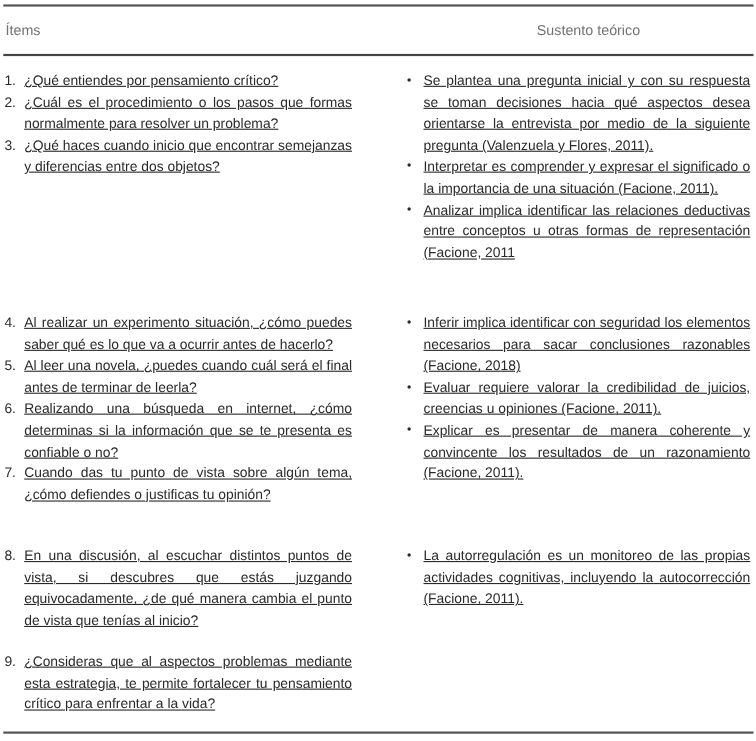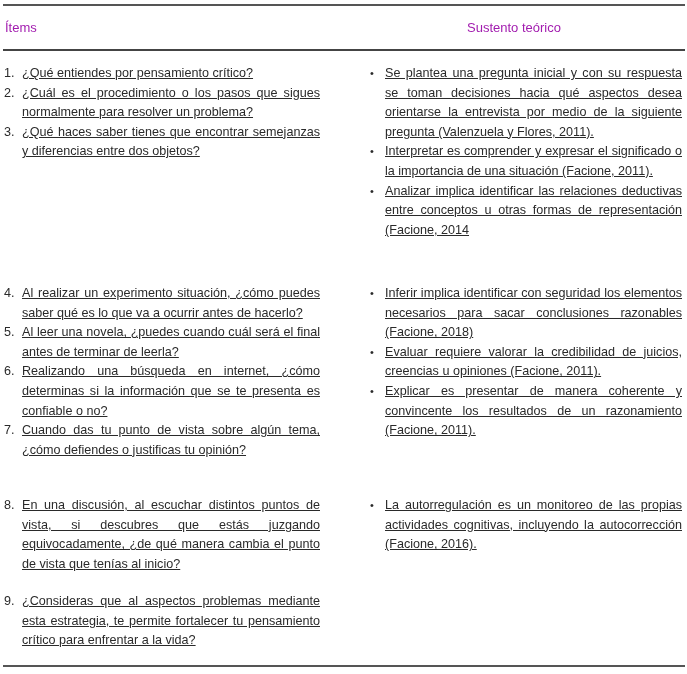--- a/index.html
+++ b/index.html
@@ -4,23 +4,23 @@
 <style>
   html, body { margin: 0; padding: 0; background: #ffffff; }
   body {
     width: 687px; height: 674px; position: relative; overflow: hidden;
     font-family: "Liberation Sans", sans-serif; color: #2a2a2a;
   }
   .rule { position: absolute; left: 3px; width: 682px; background: #555; }
   .rule-top { top: 4px; height: 2px; }
   .rule-head { top: 49px; height: 1.5px; background:#444; }
   .rule-bottom { top: 665px; height: 2px; }
-  .th { position: absolute; top: 20px; font-size: 13px; color: #a21caf; }
+  .th { position: absolute; top: 20px; font-size: 13px; color: #737373; }
   .th-left { left: 5px; }
-  .th-right { left: 467px; }
+  .th-right { left: 488px; }
   .col { position: absolute; font-size: 12.6px; line-height: 19.6px; text-align: justify; }
   .left { left: 4px; width: 316px; }
   .right { left: 366px; width: 316px; }
   .item { display: flex; }
   .num { width: 18px; flex: 0 0 18px; }
   .txt { flex: 1; text-align: justify; text-align-last: left; text-decoration: underline; }
   .bullet { width: 19px; flex: 0 0 19px; padding-left: 4px; box-sizing: border-box; font-size: 11px; }
 </style>
 </head>
 <body>
@@ -30,39 +30,39 @@
 <div class="th th-right">Sustento teórico</div>
 <div class="rule rule-head"></div>
 
 <div class="col left" style="top:64px">
   <div class="item">
       <span class="num">1.</span>
       <span class="txt">¿Qué entiendes por pensamiento crítico?</span>
     </div>
   <div class="item">
       <span class="num">2.</span>
-      <span class="txt">¿Cuál es el procedimiento o los pasos que sigues normalmente para resolver un problema?</span>
+      <span class="txt">¿Cuál es el procedimiento o los pasos que formas normalmente para resolver un problema?</span>
     </div>
   <div class="item">
       <span class="num">3.</span>
-      <span class="txt">¿Qué haces saber tienes que encontrar semejanzas y diferencias entre dos objetos?</span>
+      <span class="txt">¿Qué haces cuando inicio que encontrar semejanzas y diferencias entre dos objetos?</span>
     </div>
 </div>
 <div class="col right" style="top:64px">
   <div class="item">
       <span class="bullet">•</span>
       <span class="txt">Se plantea una pregunta inicial y con su respuesta se toman decisiones hacia qué aspectos desea orientarse la entrevista por medio de la siguiente pregunta (Valenzuela y Flores, 2011).</span>
     </div>
   <div class="item">
       <span class="bullet">•</span>
       <span class="txt">Interpretar es comprender y expresar el significado o la importancia de una situación (Facione, 2011).</span>
     </div>
   <div class="item">
       <span class="bullet">•</span>
-      <span class="txt">Analizar implica identificar las relaciones deductivas entre conceptos u otras formas de representación (Facione, 2014</span>
+      <span class="txt">Analizar implica identificar las relaciones deductivas entre conceptos u otras formas de representación (Facione, 2011</span>
     </div>
 </div>
 
 <div class="col left" style="top:284px">
   <div class="item">
       <span class="num">4.</span>
       <span class="txt">Al realizar un experimento situación, ¿cómo puedes saber qué es lo que va a ocurrir antes de hacerlo?</span>
     </div>
   <div class="item">
       <span class="num">5.</span>
@@ -94,21 +94,21 @@
 
 <div class="col left" style="top:496px">
   <div class="item">
       <span class="num">8.</span>
       <span class="txt">En una discusión, al escuchar distintos puntos de vista, si descubres que estás juzgando equivocadamente, ¿de qué manera cambia el punto de vista que tenías al inicio?</span>
     </div>
 </div>
 <div class="col right" style="top:496px">
   <div class="item">
       <span class="bullet">•</span>
-      <span class="txt">La autorregulación es un monitoreo de las propias actividades cognitivas, incluyendo la autocorrección (Facione, 2016).</span>
+      <span class="txt">La autorregulación es un monitoreo de las propias actividades cognitivas, incluyendo la autocorrección (Facione, 2011).</span>
     </div>
 </div>
 
 <div class="col left" style="top:592px">
   <div class="item">
       <span class="num">9.</span>
       <span class="txt">¿Consideras que al aspectos problemas mediante esta estrategia, te permite fortalecer tu pensamiento crítico para enfrentar a la vida?</span>
     </div>
 </div>
 

